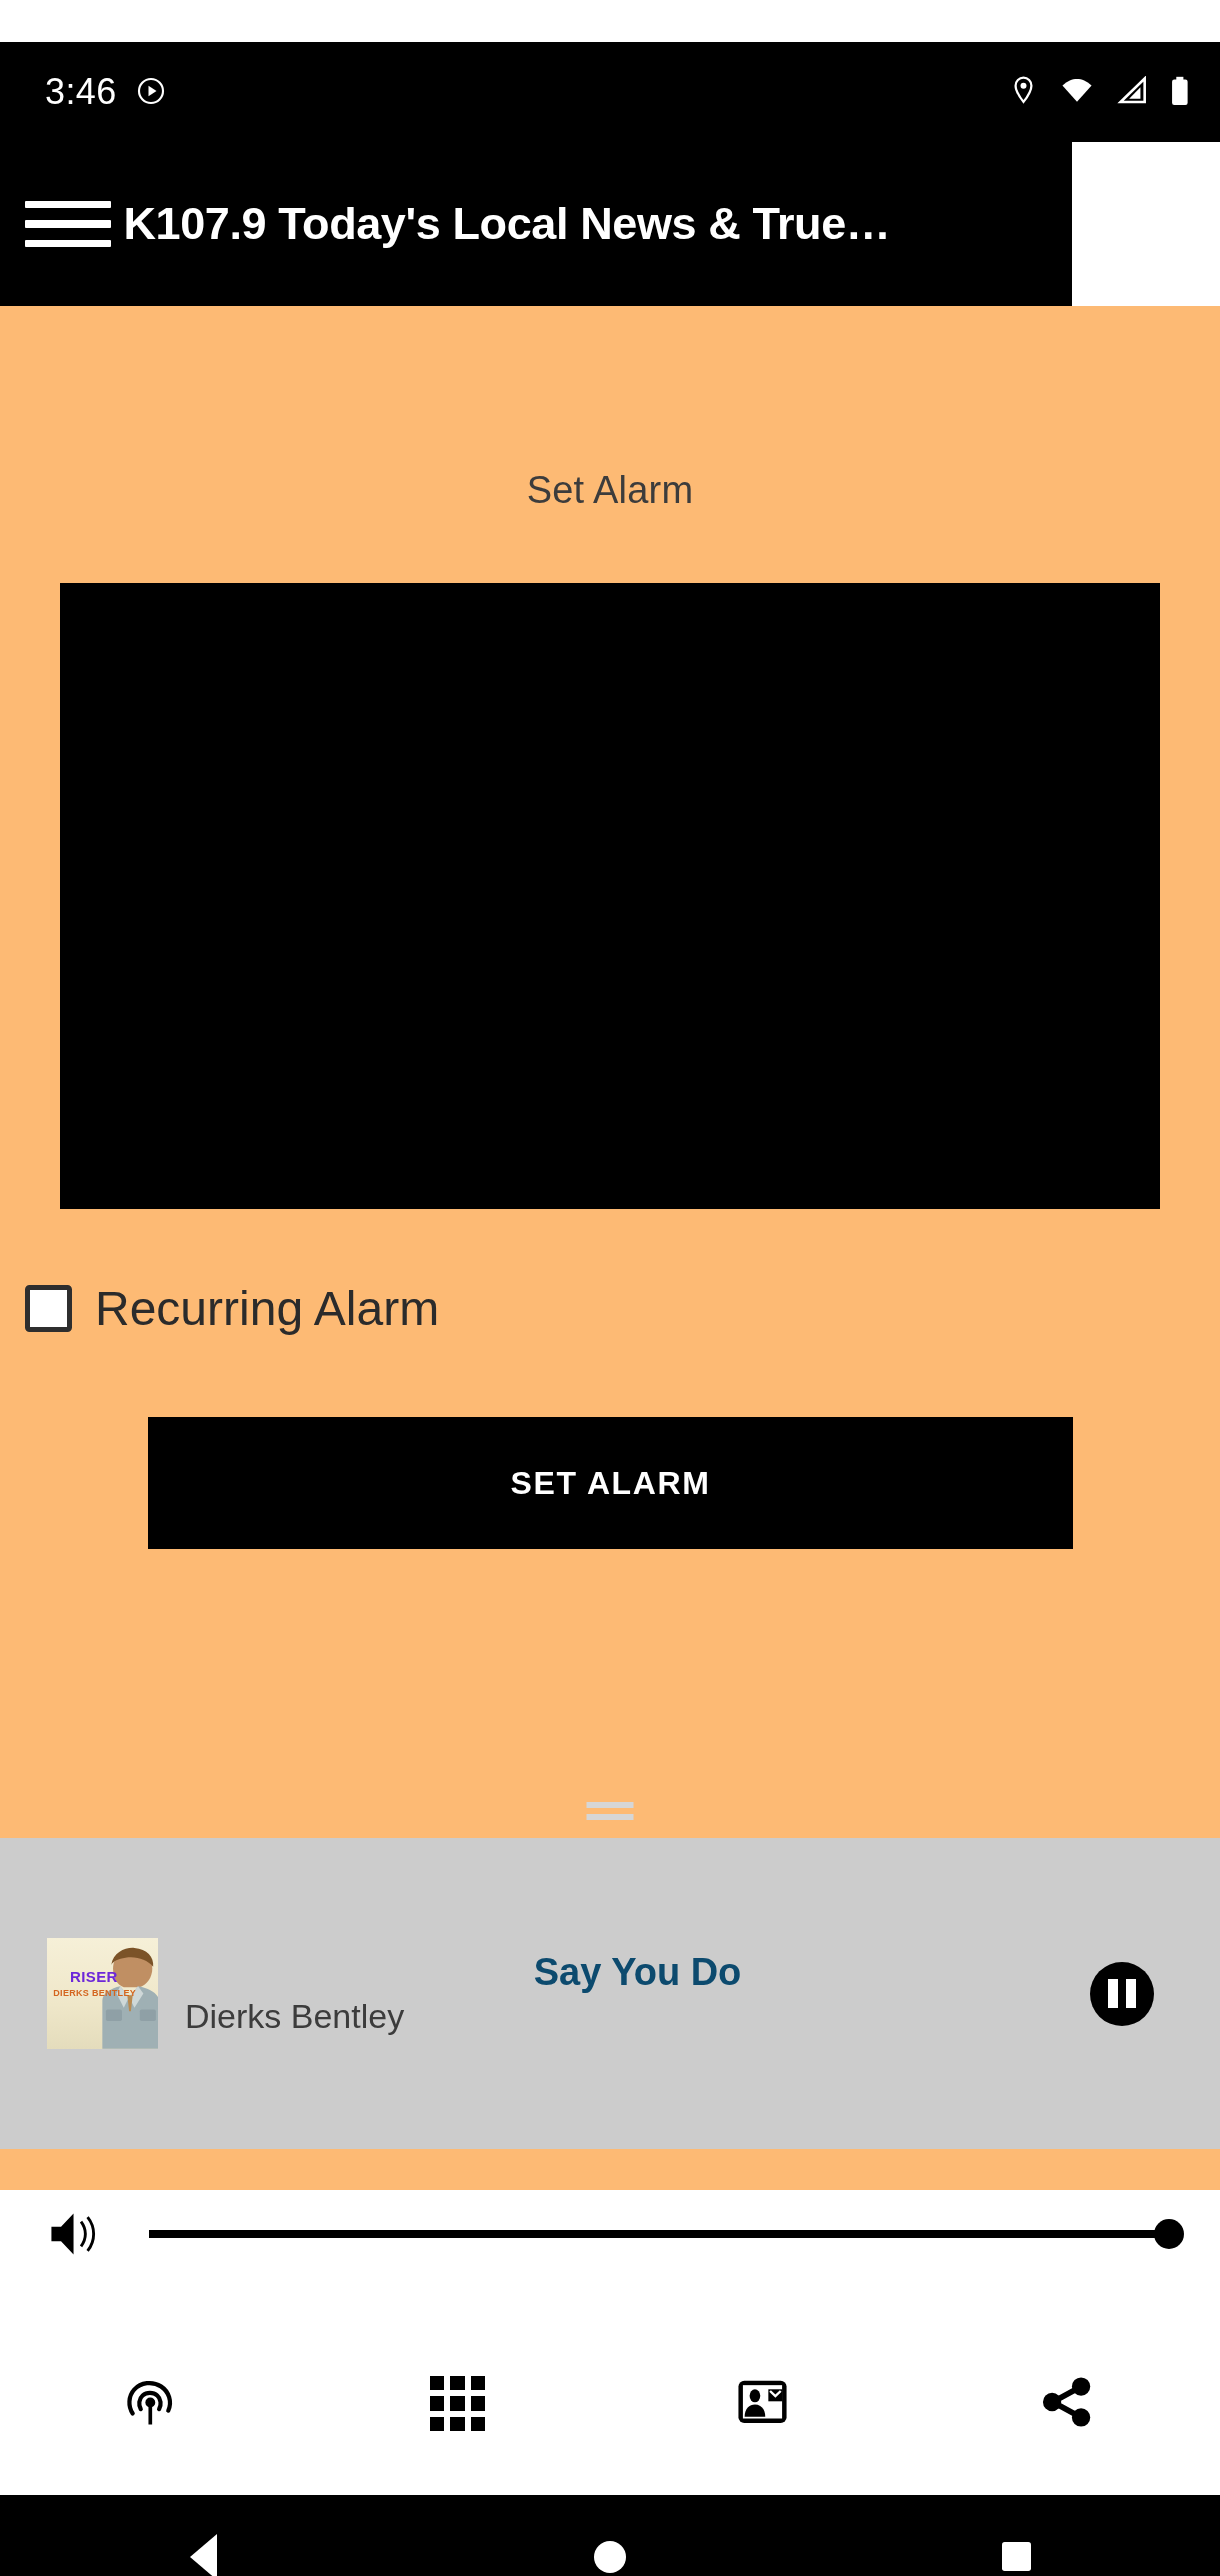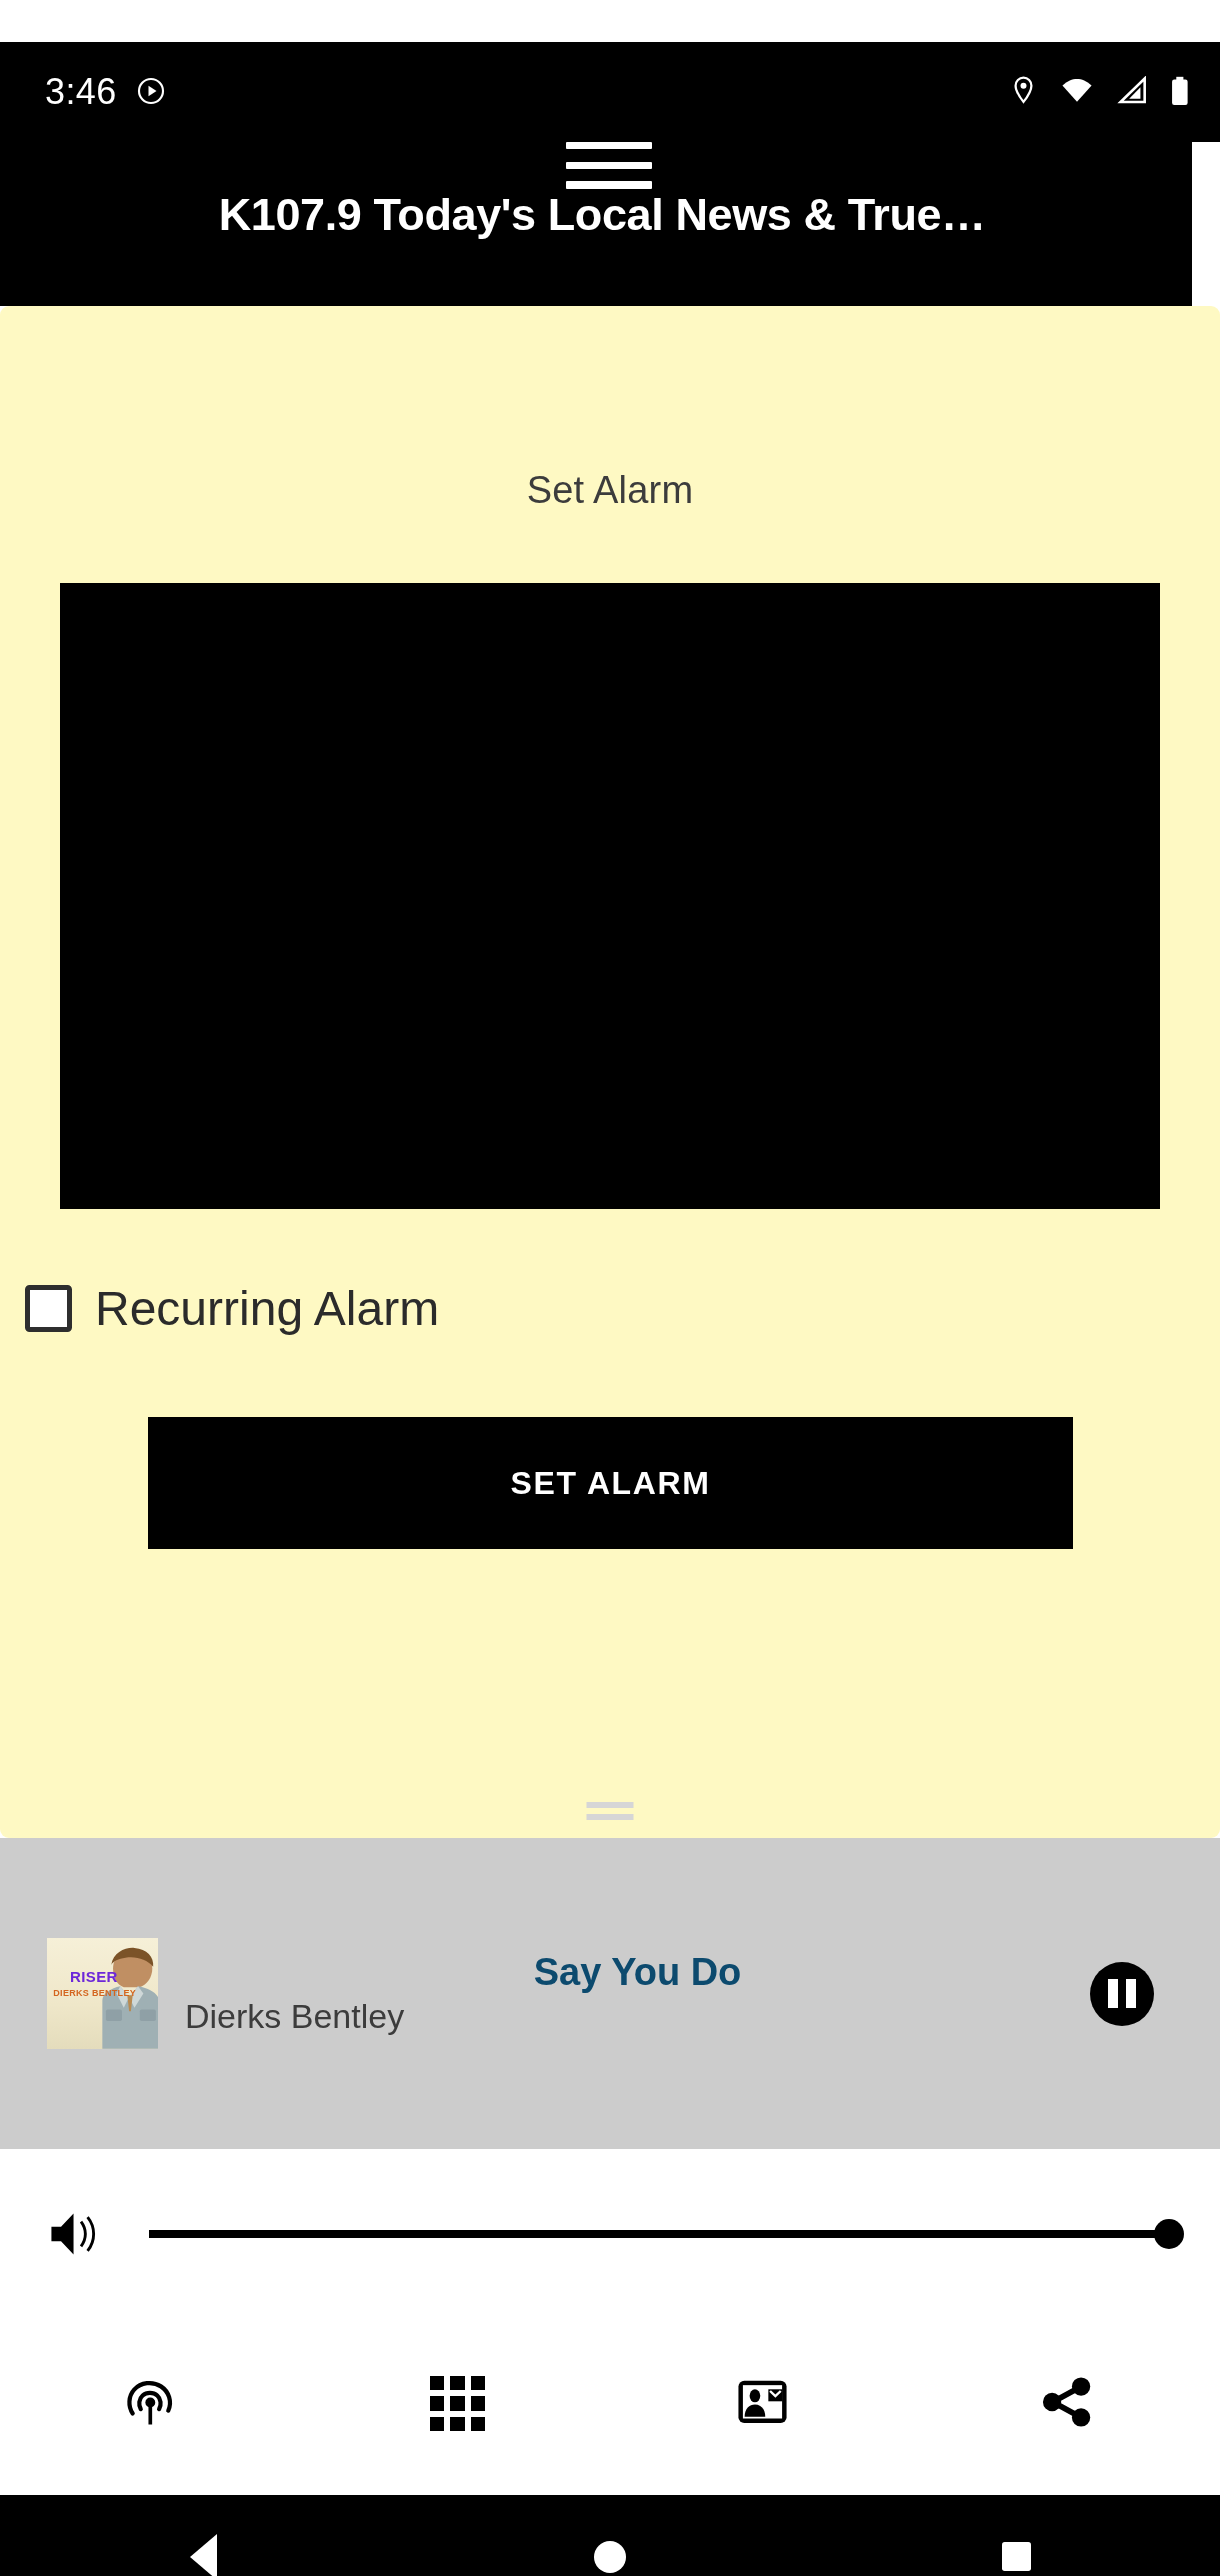--- a/index.html
+++ b/index.html
@@ -18,33 +18,33 @@
     display:flex; align-items:center; justify-content:space-between;
     padding: 0 30px 0 45px;
   }
   .sb-left { display:flex; align-items:center; gap:19.7px; }
   .sb-clock { font-size:36px; letter-spacing:0.4px; line-height:1; }
   .sb-right { display:flex; align-items:center; gap:23px; }
   .sb-icon { display:block; }
 
   
   .appbar {
-    position:absolute; top:100px; left:0; width:1192px; height:164px;
-    background:#000; color:#fff; display:flex; align-items:center;flex-direction:column;
+    position:absolute; top:100px; left:0; width:1072px; height:164px;
+    background:#000; color:#fff; display:flex; align-items:center;
   }
   .hamburger { width:86px; margin-left:25px; display:flex; flex-direction:column; gap:12.5px; }
   .hamburger span { display:block; height:7.2px; background:#fff; border-radius:0.9px; }
   .app-title {
     font-size:45px; font-weight:bold; color:#fff;
     white-space:nowrap; overflow:hidden;
     margin-left:12.5px; letter-spacing:-0.4px;
   }
 
   
-  .content { position:absolute; top:264px; left:0; width:1220px; height:1532px; background:#fef9c3;border-radius:9px; }
+  .content { position:absolute; top:264px; left:0; width:1220px; height:1884px; background:#fdba74; }
 
   .section-title {
     text-align:center; font-size:38px; color:#3c3c3c;
     margin-top:163px; letter-spacing:0.2px;
   }
 
   .picker-box {
     position:absolute; top:277px; left:60px;
     width:1100px; height:626px; background:#000;
   }

